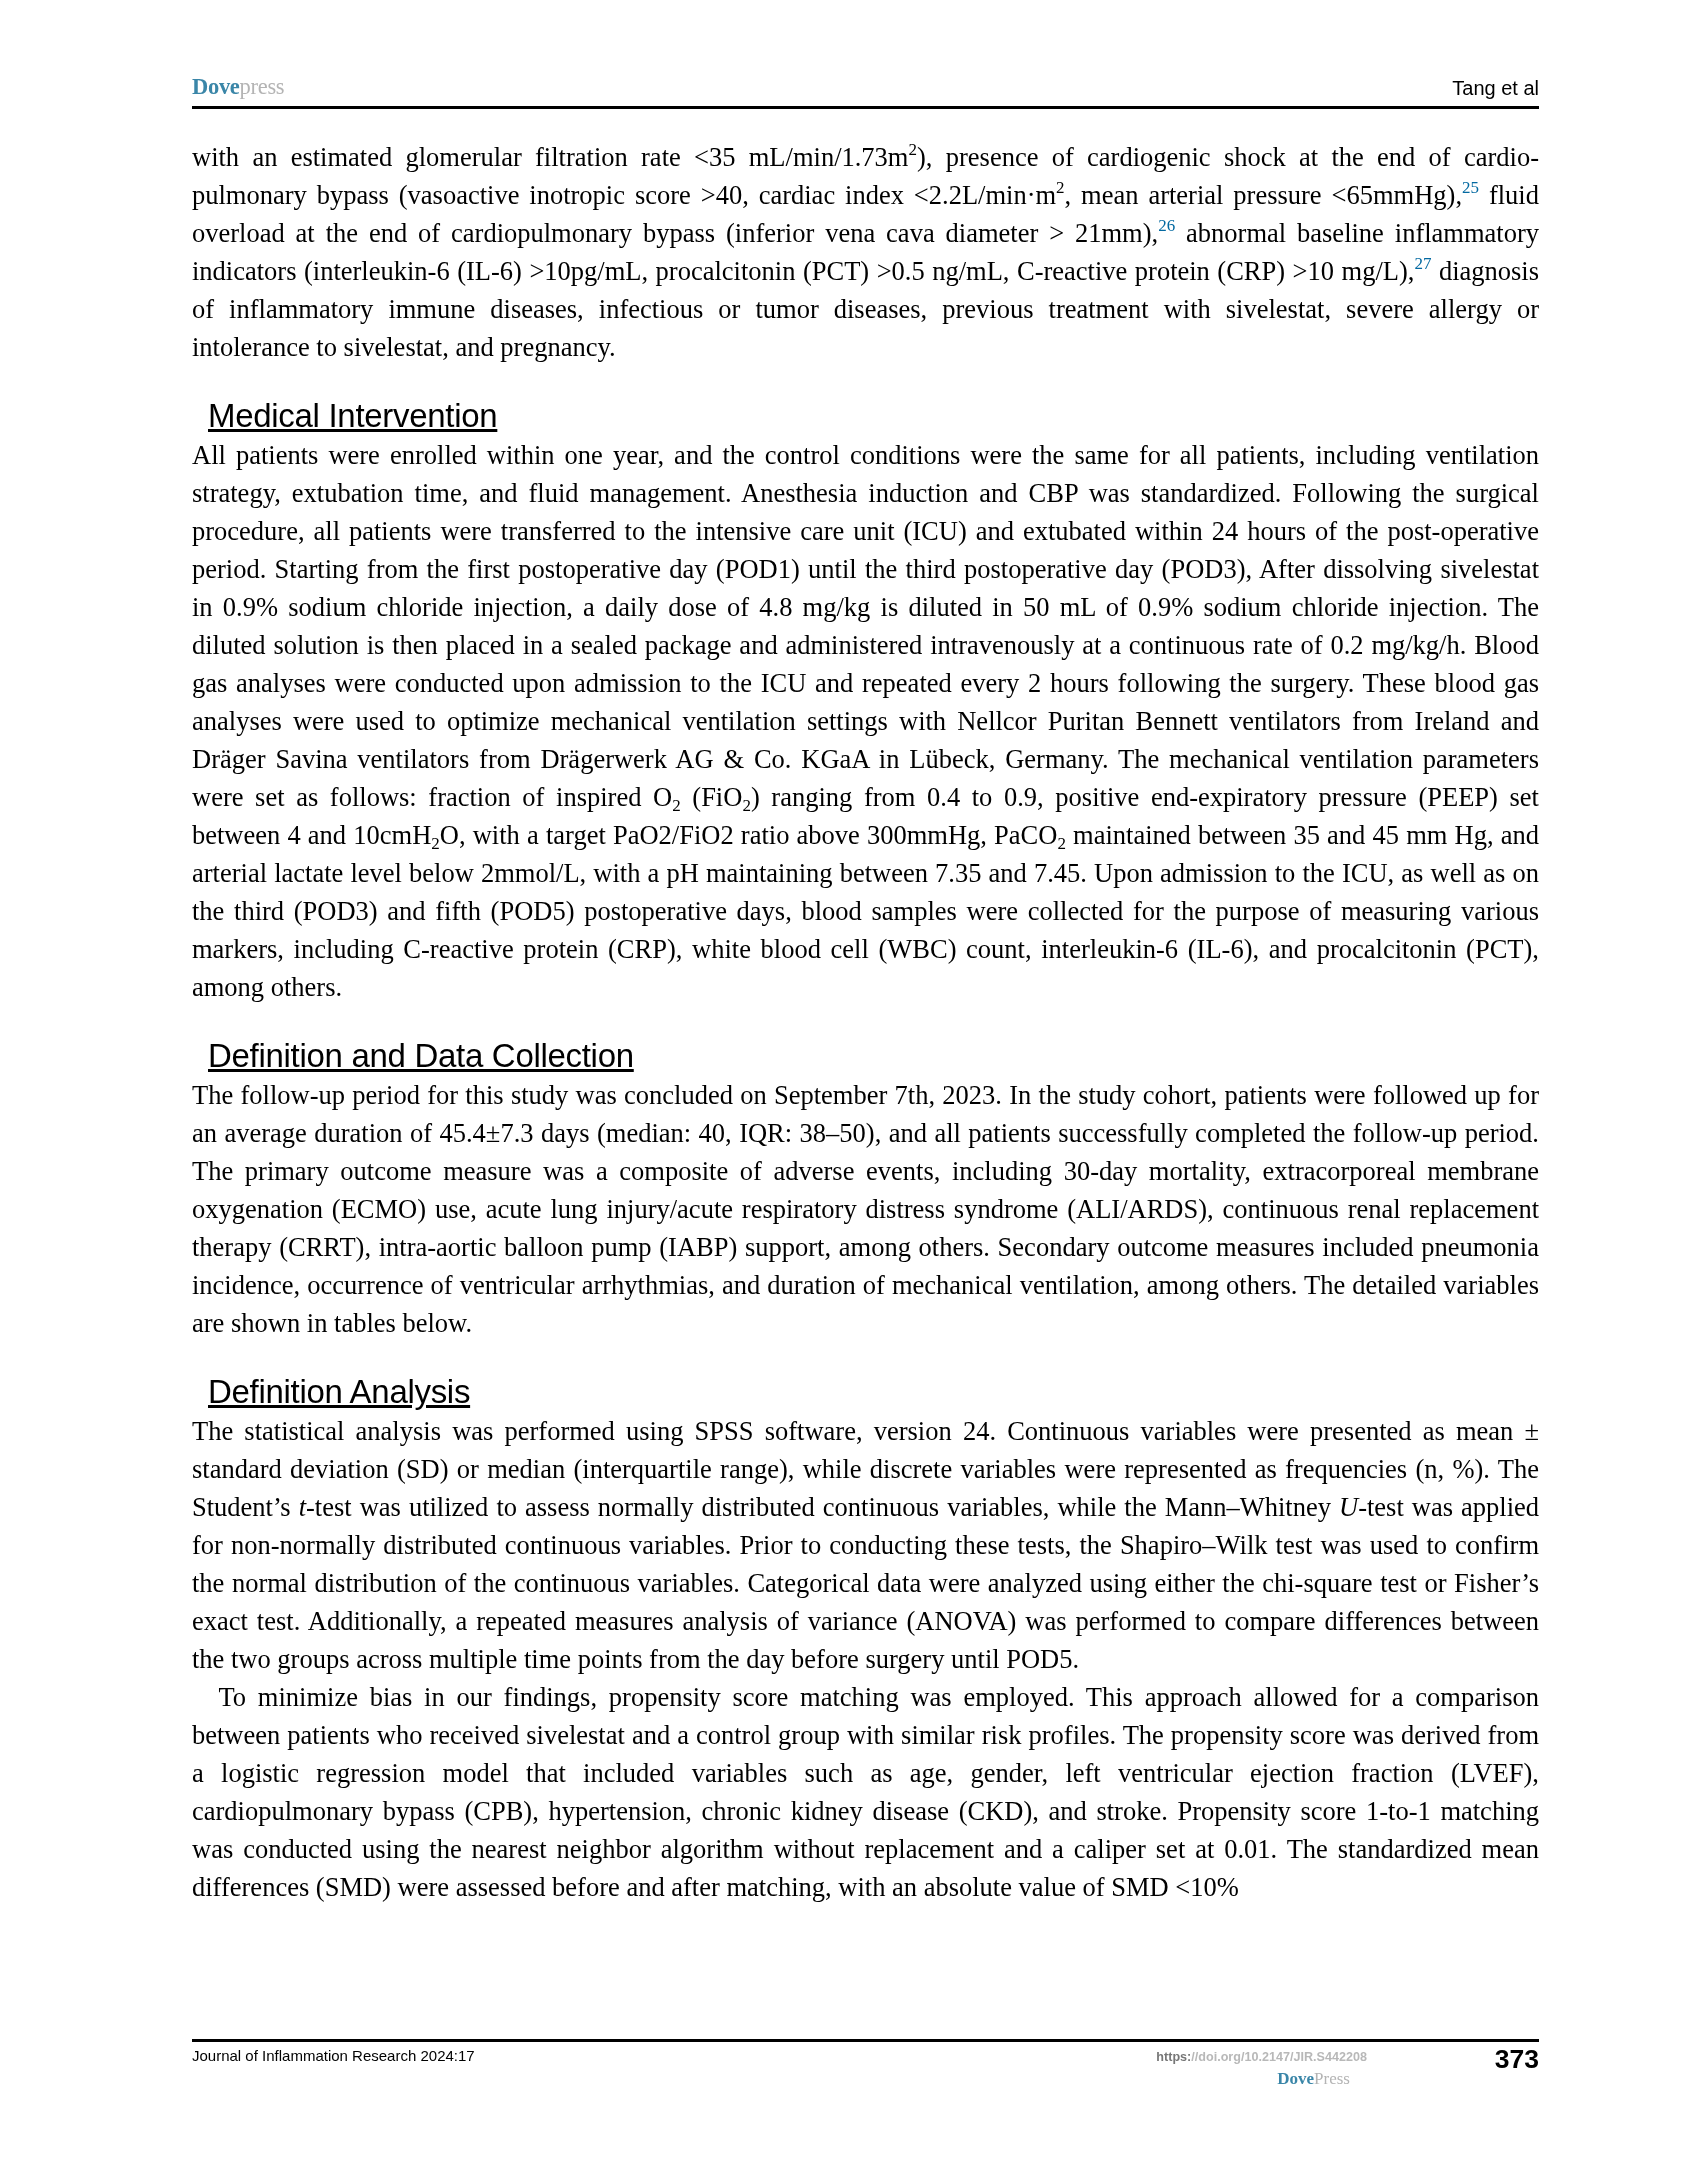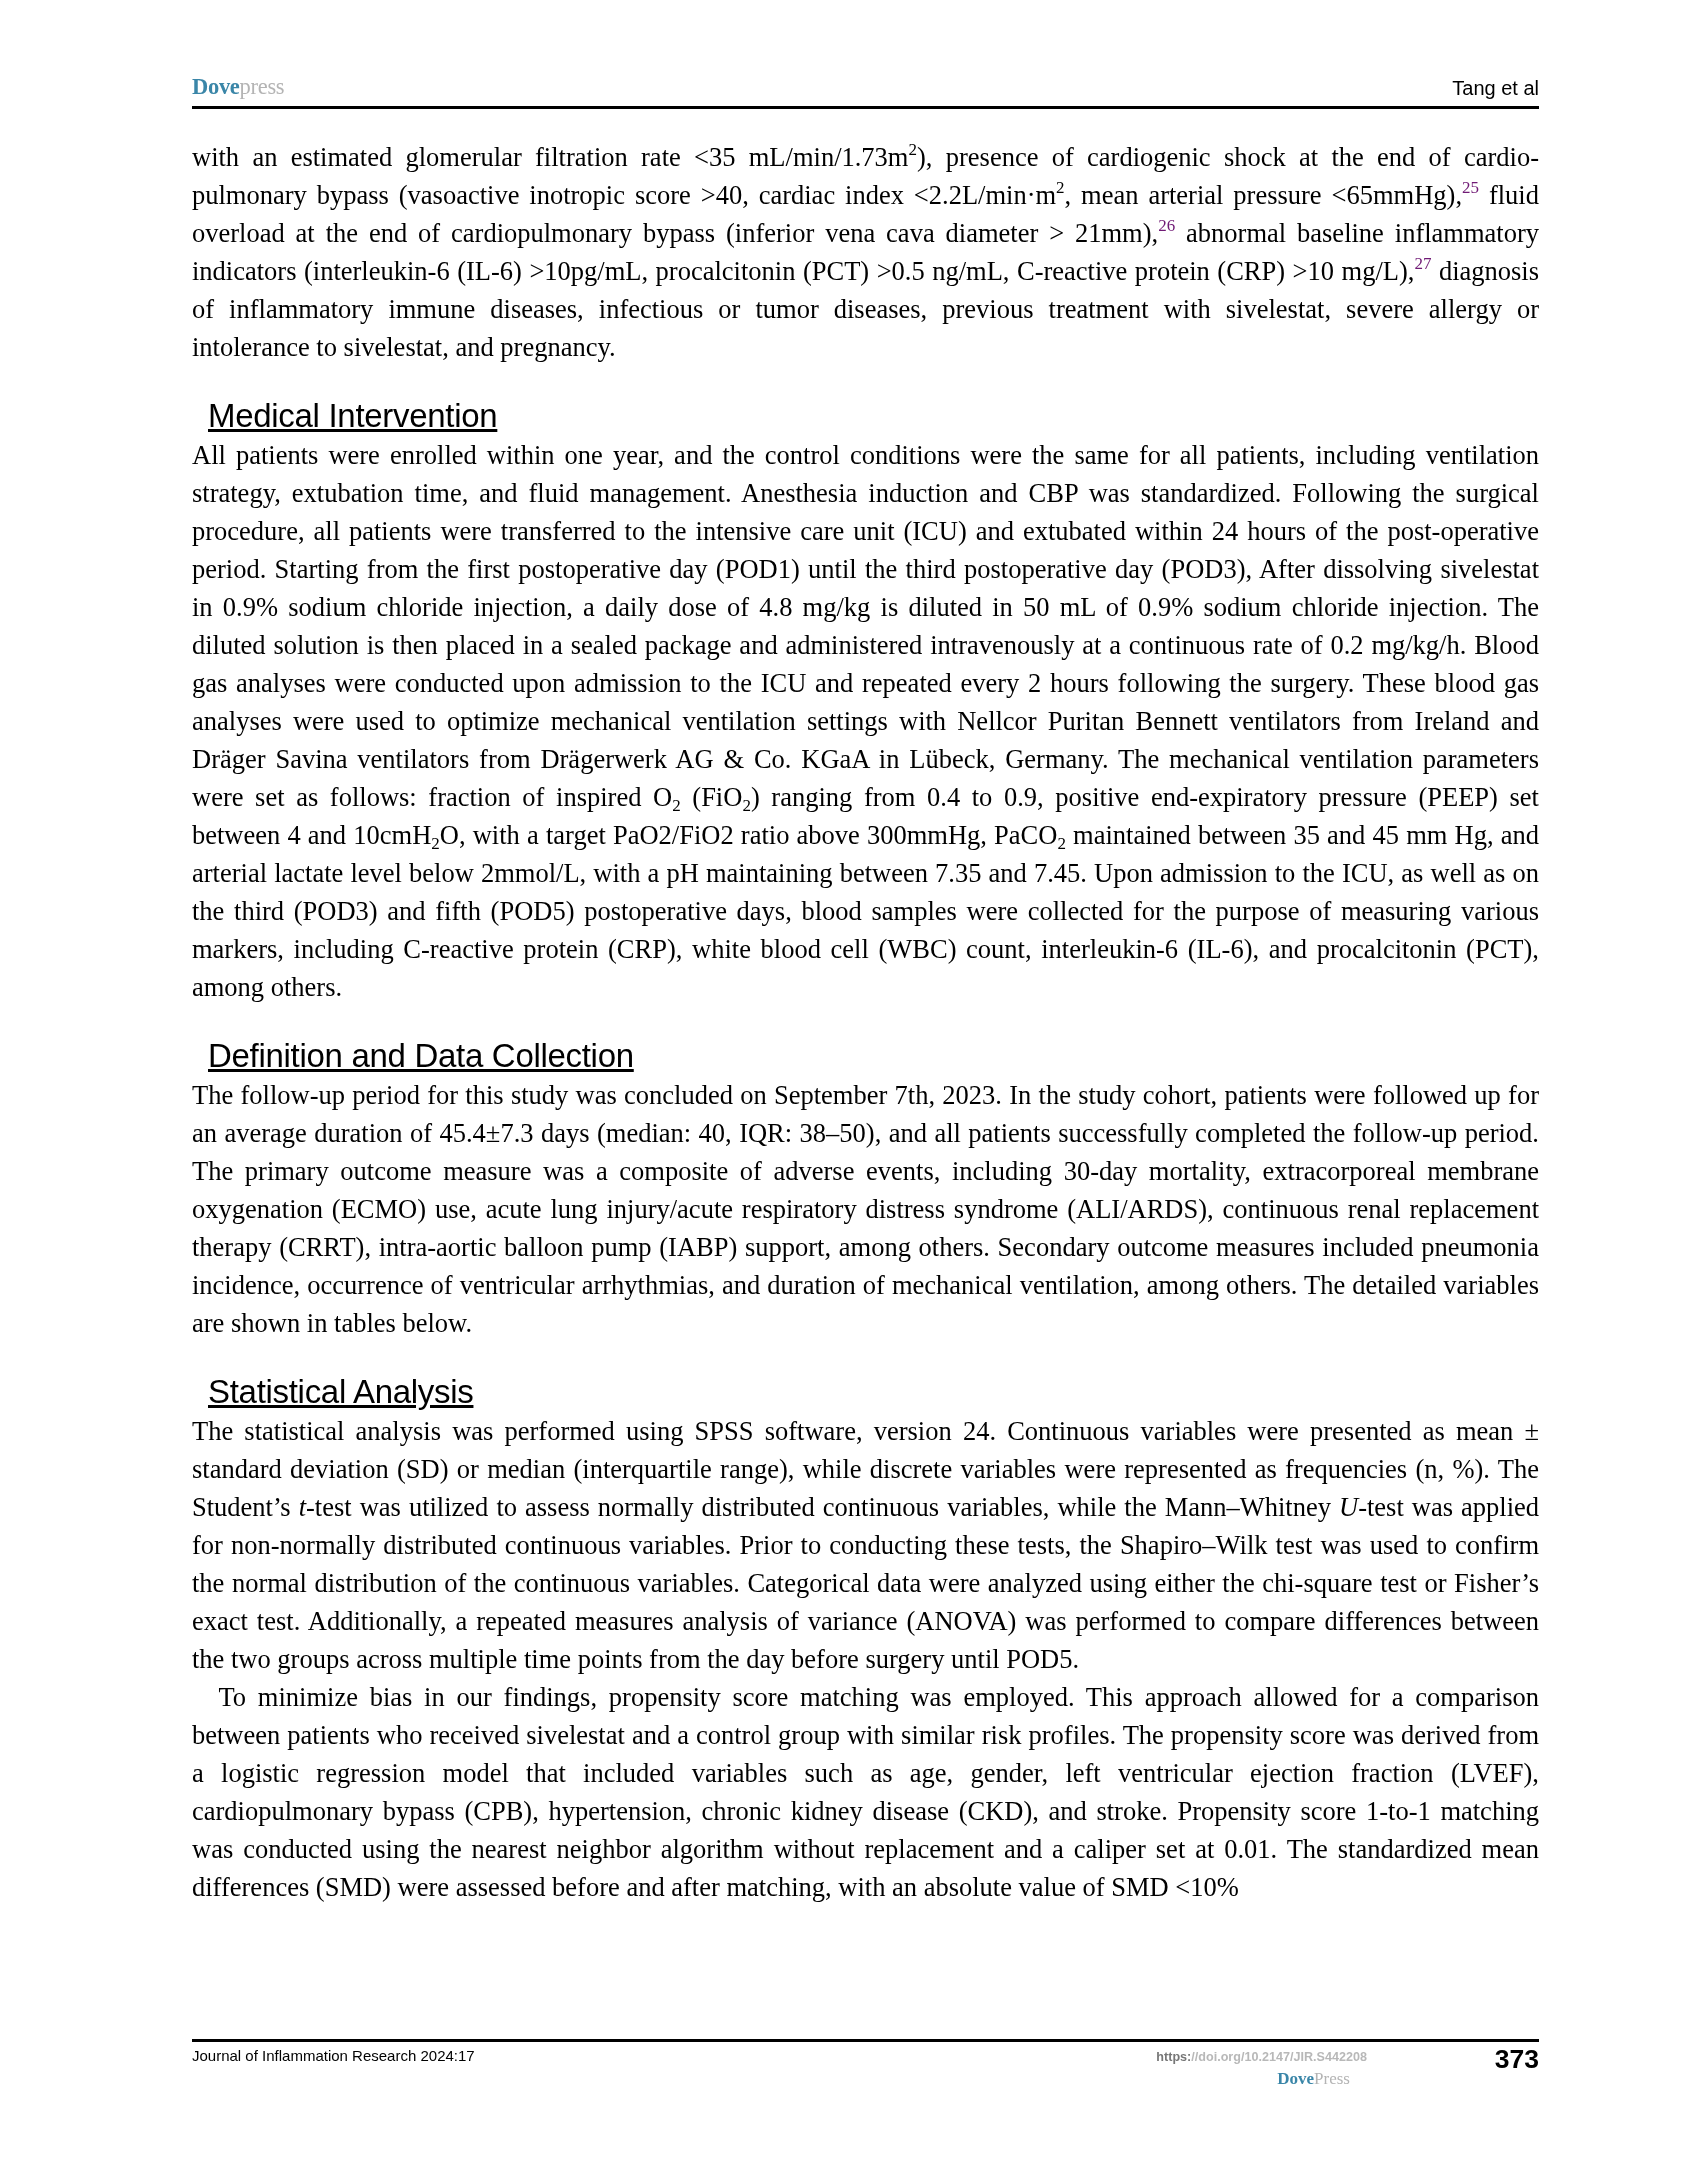--- a/index.html
+++ b/index.html
@@ -10,21 +10,21 @@
   .brand .b2 { color: #b4b4b4; font-weight: normal; }
   .authors { position: absolute; right: 0; top: 2.6px; font-family: "Liberation Sans", sans-serif; font-size: 20px; }
   .rule { position: absolute; left: 192px; width: 1347px; height: 2.6px; background: #000; }
   .content { position: absolute; left: 192px; top: 138px; width: 1347px; font-family: "Liberation Serif", serif; font-size: 26.5px; line-height: 38px; text-align: justify; }
   .content p { margin: 0; }
   .content p.indent { text-indent: 26.5px; }
   h2 { font-family: "Liberation Sans", sans-serif; font-weight: normal; font-size: 33px; line-height: 40px; margin: 16px; letter-spacing: -0.3px; text-decoration: underline; }
   .sec { margin-top: 30px; }
   .sec h2 { margin-bottom: 0; }
   sup { font-size: 17px; line-height: 0; vertical-align: 10.6px; }
-  sup.ref { color: #701a75; margin-top: 16px; }
+  sup.ref { color: #0369a1; margin-top: 16px; }
   sub { font-size: 17px; line-height: 0; vertical-align: -5.3px; }
   .footer-rule { top: 2039px; }
   .foot-journal { position: absolute; left: 192px; top: 2047px; font-family: "Liberation Sans", sans-serif; font-size: 15px; }
   .foot-doi { position: absolute; right: 320px; top: 2050px; font-family: "Liberation Sans", sans-serif; font-weight: bold; font-size: 12.6px; color: #b8b8b8; }
   .foot-doi .scheme { color: #777; }
   .foot-dove { position: absolute; right: 337px; top: 2069px; font-family: "Liberation Serif", serif; font-weight: bold; font-size: 17px; }
   .foot-dove .b1 { color: #3a86a8; }
   .foot-dove .b2 { color: #b4b4b4; font-weight: normal; }
   .foot-page { position: absolute; right: 148px; top: 2044px; font-family: "Liberation Sans", sans-serif; font-weight: bold; font-size: 26.5px; }
 </style>
@@ -46,21 +46,21 @@
     <h2>Medical Intervention</h2>
     <p><span>All patients were enrolled within one year, and the control conditions were the same for all patients, including ventilation strategy, extubation time, and fluid management. Anesthesia induction and CBP was standardized. Following the surgical procedure, all patients were transferred to the intensive care unit (ICU) and extubated within 24 hours of the post-operative period. Starting from the first postoperative day (POD1) until the third postoperative day (POD3), After dissolving sivelestat in 0.9% sodium chloride injection, a daily dose of 4.8 mg/kg is diluted in 50 mL of 0.9% sodium chloride injection. The diluted solution is then placed in a sealed package and administered intravenously at a continuous rate of 0.2 mg/kg/h. Blood gas analyses were conducted upon admission to the ICU and repeated every 2 hours following the surgery. These blood gas analyses were used to optimize mechanical ventilation settings with Nellcor Puritan Bennett ventilators from Ireland and Dräger Savina ventilators from Drägerwerk AG &amp; Co. KGaA in Lübeck, Germany. The mechanical ventilation parameters were set as follows: fraction of inspired O</span><sub>2</sub><span> (FiO</span><sub>2</sub><span>) ranging from 0.4 to 0.9, positive end-expiratory pressure (PEEP) set between 4 and 10cmH</span><sub>2</sub><span>O, with a target PaO2/FiO2 ratio above 300mmHg, PaCO</span><sub>2</sub><span> maintained between 35 and 45 mm Hg, and arterial lactate level below 2mmol/L, with a pH maintaining between 7.35 and 7.45. Upon admission to the ICU, as well as on the third (POD3) and fifth (POD5) postoperative days, blood samples were collected for the purpose of measuring various markers, including C-reactive protein (CRP), white blood cell (WBC) count, interleukin-6 (IL-6), and procalcitonin (PCT), among others.</span></p>
   </div>
 
   <div class="sec">
     <h2>Definition and Data Collection</h2>
     <p>The follow-up period for this study was concluded on September 7th, 2023. In the study cohort, patients were followed up for an average duration of 45.4±7.3 days (median: 40, IQR: 38–50), and all patients successfully completed the follow-up period. The primary outcome measure was a composite of adverse events, including 30-day mortality, extracorporeal membrane oxygenation (ECMO) use, acute lung injury/acute respiratory distress syndrome (ALI/ARDS), continuous renal replacement therapy (CRRT), intra-aortic balloon pump (IABP) support, among others. Secondary outcome measures included pneumonia incidence, occurrence of ventricular arrhythmias, and duration of mechanical ventilation, among others. The detailed variables are shown in tables below.</p>
   </div>
 
   <div class="sec">
-    <h2>Statistical Analysis</h2>
+    <h2>Definition Analysis</h2>
     <p><span>The statistical analysis was performed using SPSS software, version 24. Continuous variables were presented as mean ± standard deviation (SD) or median (interquartile range), while discrete variables were represented as frequencies (n, %). The Student’s </span><i>t</i><span>-test was utilized to assess normally distributed continuous variables, while the Mann–Whitney </span><i>U</i><span>-test was applied for non-normally distributed continuous variables. Prior to conducting these tests, the Shapiro–Wilk test was used to confirm the normal distribution of the continuous variables. Categorical data were analyzed using either the chi-square test or Fisher’s exact test. Additionally, a repeated measures analysis of variance (ANOVA) was performed to compare differences between the two groups across multiple time points from the day before surgery until POD5.</span></p>
     <p class="indent">To minimize bias in our findings, propensity score matching was employed. This approach allowed for a comparison between patients who received sivelestat and a control group with similar risk profiles. The propensity score was derived from a logistic regression model that included variables such as age, gender, left ventricular ejection fraction (LVEF), cardiopulmonary bypass (CPB), hypertension, chronic kidney disease (CKD), and stroke. Propensity score 1-to-1 matching was conducted using the nearest neighbor algorithm without replacement and a caliper set at 0.01. The standardized mean differences (SMD) were assessed before and after matching, with an absolute value of SMD &lt;10%</p>
   </div>
 </div>
 
 <div class="rule footer-rule"></div>
 <div class="foot-journal">Journal of Inflammation Research 2024:17</div>
 <div class="foot-doi"><span class="scheme">https:</span><span>//doi.org/10.2147/JIR.S442208</span></div>
 <div class="foot-dove"><span class="b1">Dove</span><span class="b2">Press</span></div>
 <div class="foot-page">373</div>

